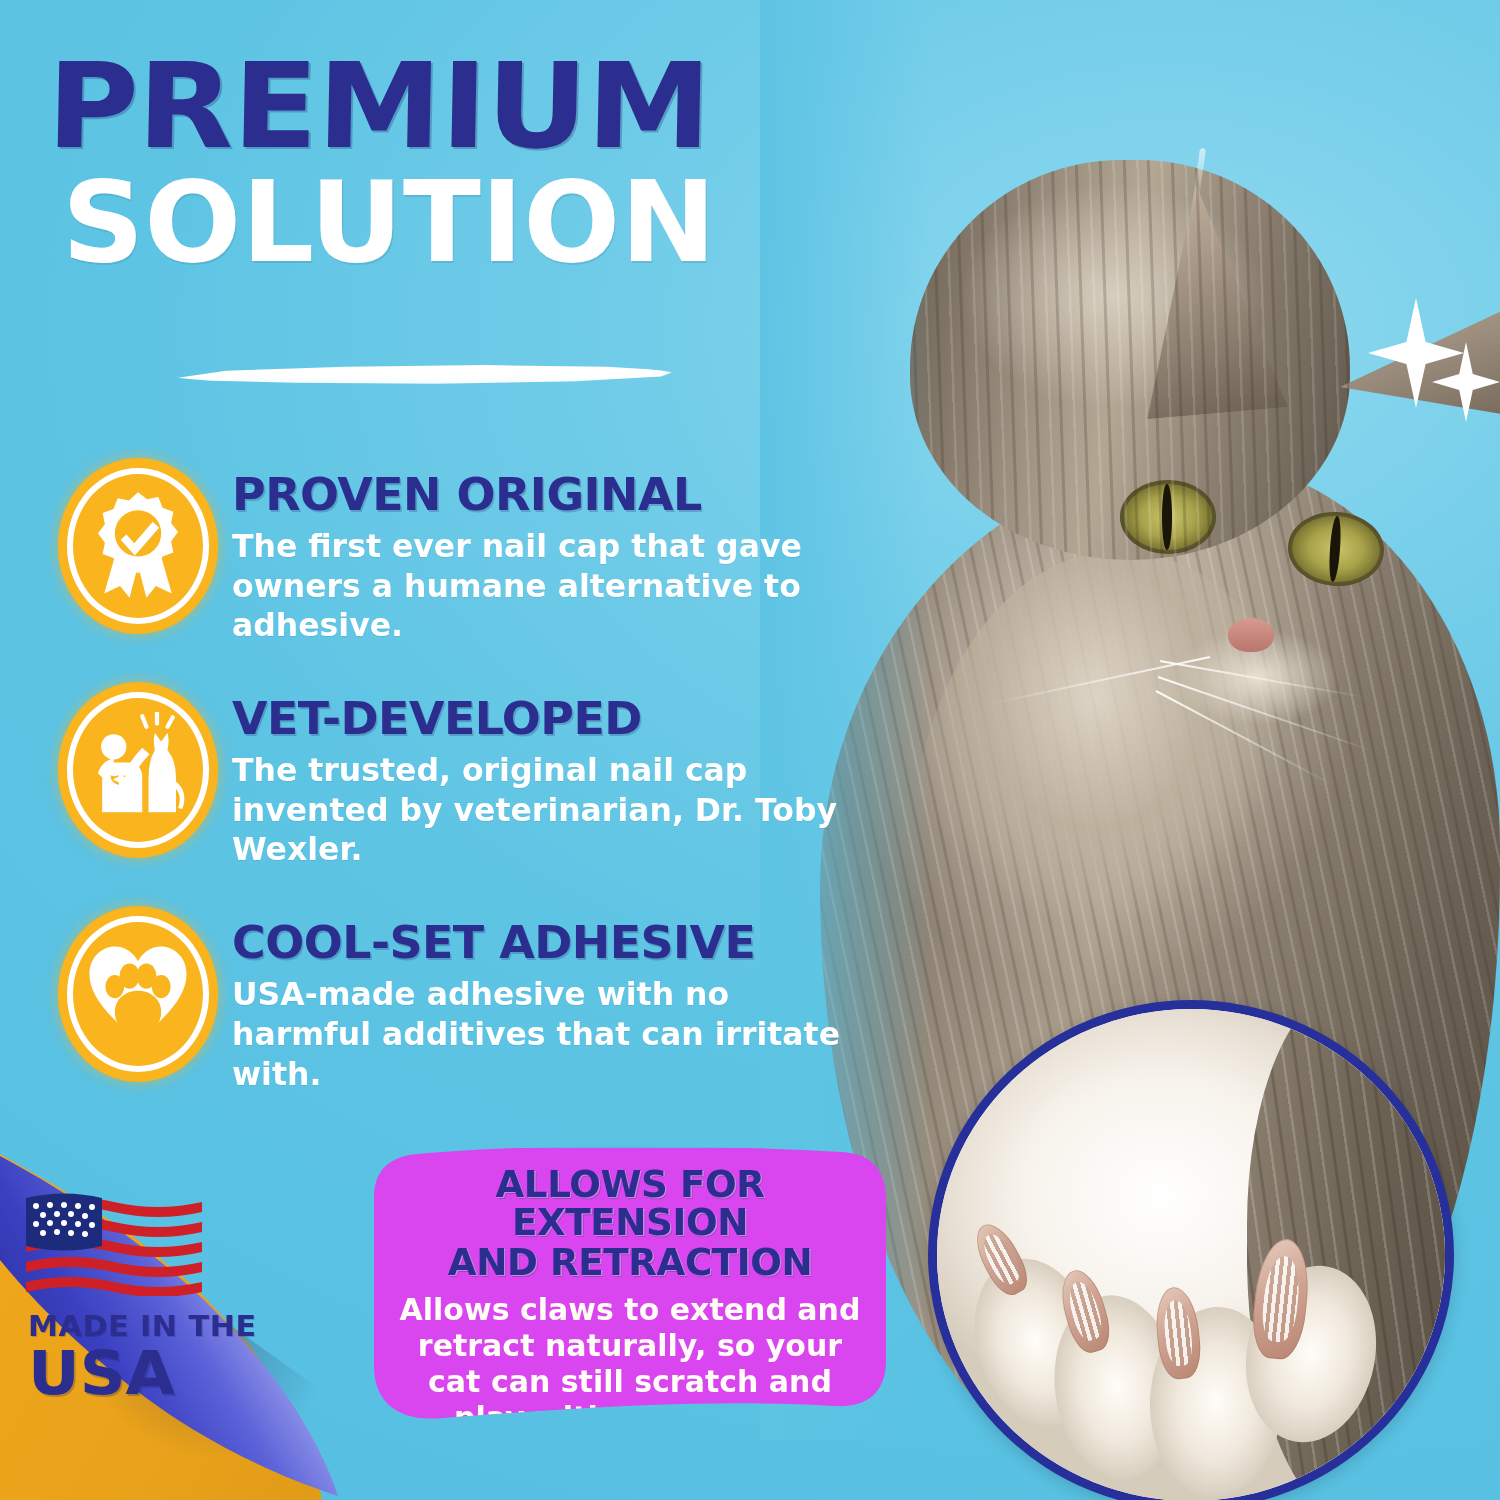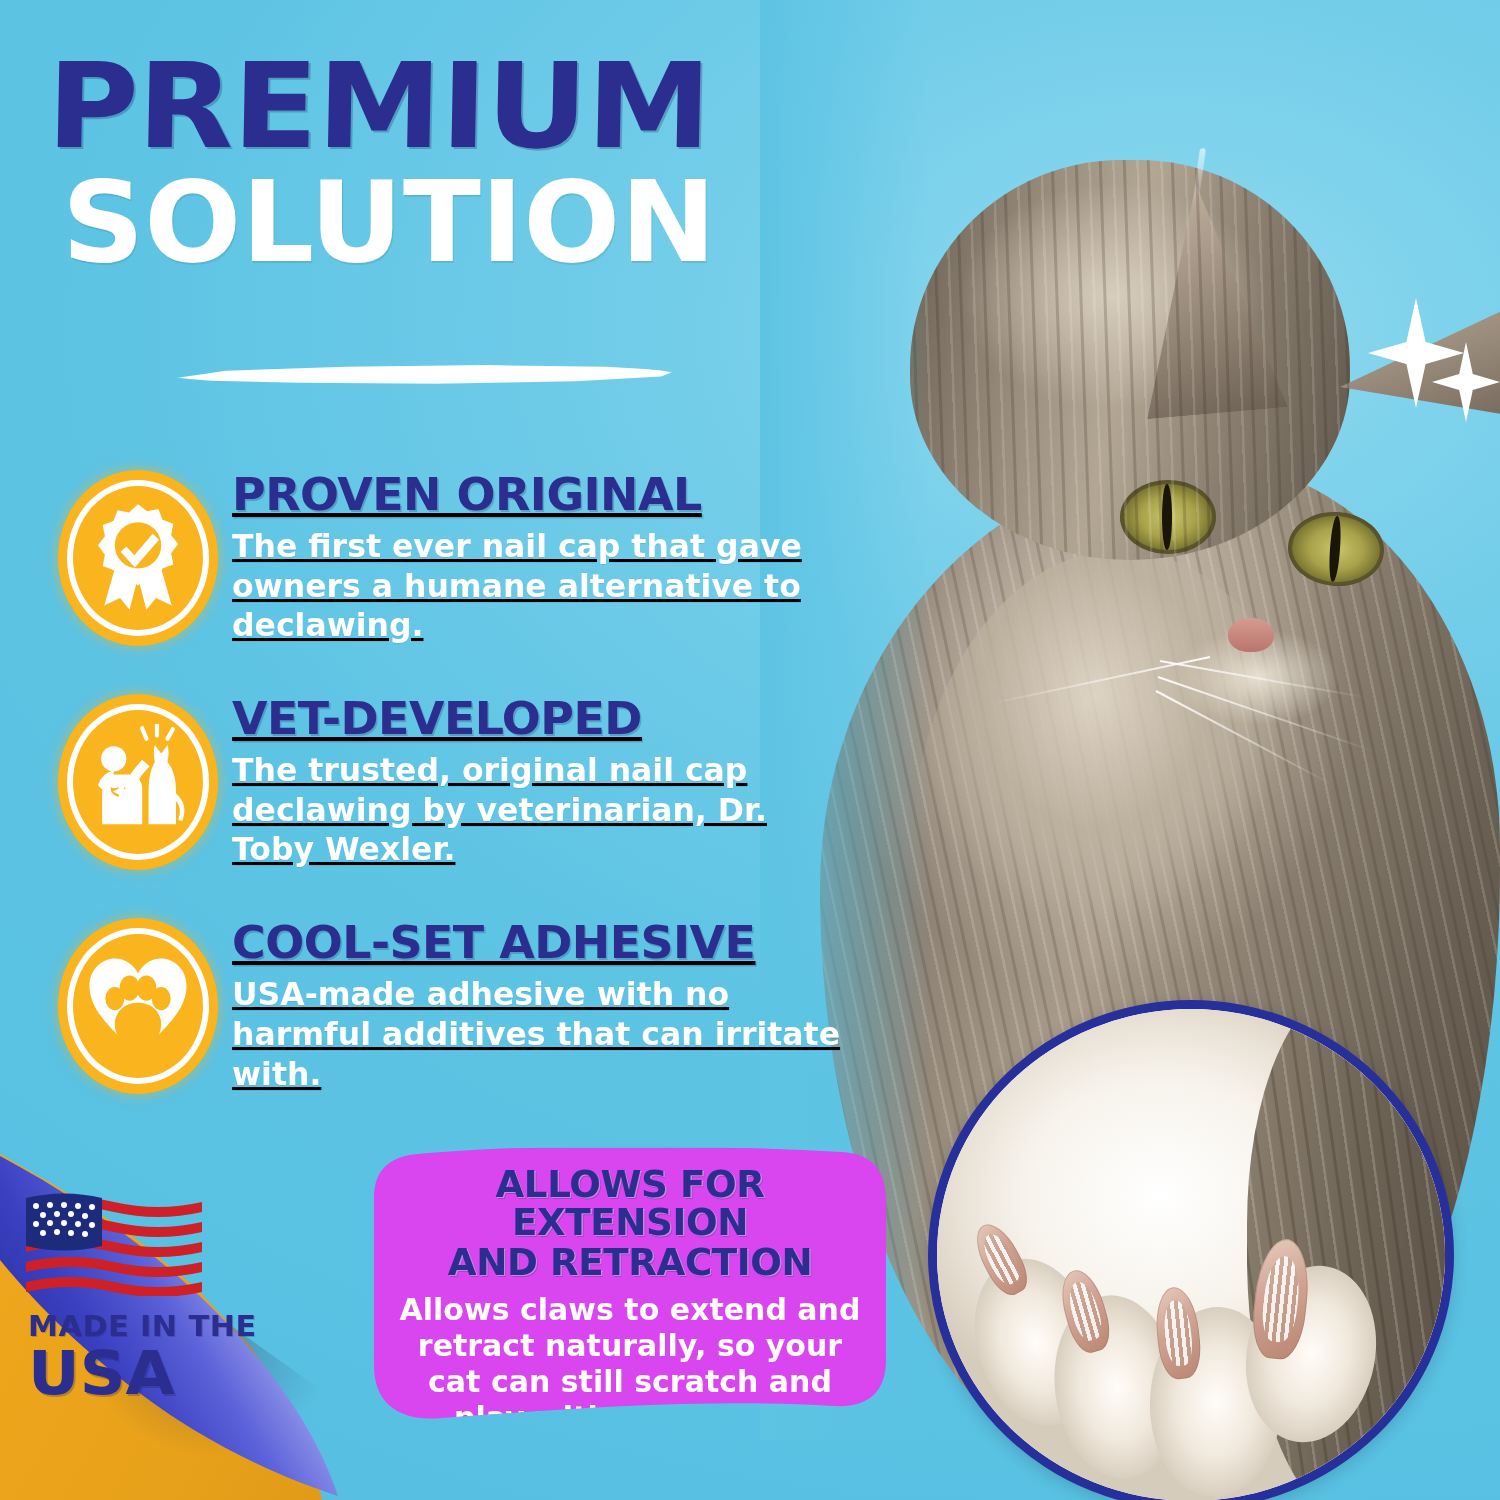--- a/index.html
+++ b/index.html
@@ -169,21 +169,21 @@
     position:absolute;left:176px;top:362px;width:500px;height:26px;
     background:linear-gradient(180deg,#ffffff 0%,#ffffff 55%,#eef9fd 100%);
     border-radius:50%;
     clip-path:polygon(0% 62%, 10% 34%, 34% 18%, 62% 12%, 86% 18%, 100% 34%,
                       97% 56%, 80% 74%, 52% 84%, 24% 80%, 7% 72%);
     filter:drop-shadow(0 1px 0 rgba(255,255,255,.6));
   }
 
   
   .features{position:absolute;left:58px;top:458px;width:820px;}
-  .feature{position:relative;display:flex;align-items:flex-end;margin-bottom:36px;text-decoration:underline;}
+  .feature{position:relative;display:flex;align-items:flex-start;margin-bottom:36px;}
   .f-icon{
     position:relative;flex:0 0 auto;width:160px;height:176px;margin-right:14px;
   }
   .f-icon .disc{
     position:absolute;inset:0;border-radius:50%;
     background:#f9b41e;
     box-shadow:0 0 14px rgba(249,180,30,.55);
   }
   .f-icon .ring{
     position:absolute;left:9px;top:10px;right:9px;bottom:10px;border-radius:50%;
@@ -348,21 +348,21 @@
         <svg viewBox="0 0 100 110">
           <path fill="#ffffff" d="M30 58 L18 100 L33 93 L42 104 L52 66 Z"></path>
           <path fill="#ffffff" d="M70 58 L82 100 L67 93 L58 104 L48 66 Z"></path>
           <path fill="#ffffff" d="M50 4 l8.6 6.6 10.7-2 4 10.1 10.2 3.8-2.1 10.7 6.6 8.6-6.6 8.6 2.1 10.7-10.2 3.8-4 10.1-10.7-2L50 81l-8.6-6.6-10.7 2-4-10.1-10.2-3.8 2.1-10.7L12 43l6.6-8.6-2.1-10.7 10.2-3.8 4-10.1 10.7 2z"></path>
           <circle cx="50" cy="43" r="22" fill="#f9b41e"></circle>
           <path fill="#ffffff" d="M39 44 l7.5 8.5 L64 32 l6 5.6 -23 26.5 -13.5-15z"></path>
         </svg>
       </div>
       <div class="f-text">
         <div class="f-title">PROVEN ORIGINAL</div>
-        <div class="f-body">The first ever nail cap that gave owners a humane alternative to declawing.</div>
+        <div class="f-body">The first ever nail cap that gave owners a humane alternative to adhesive.</div>
       </div>
     </div>
 
     <div class="feature">
       <div class="f-icon">
         <div class="disc"></div>
         <div class="ring"></div>
         <svg viewBox="0 0 100 110">
           <circle cx="27" cy="33" r="12" fill="#ffffff"></circle>
           <path fill="#ffffff" d="M12 58 q4-12 15-14 l0 6 q-8 3 -11 12 z"></path>
@@ -374,21 +374,21 @@
           <path fill="#ffffff" d="M86 66 q12 10 6 26 l-4-1 q5-13 -5-21z"></path>
           <g stroke="#ffffff" stroke-width="4" stroke-linecap="round">
             <line x1="58" y1="14" x2="54" y2="4"></line>
             <line x1="68" y1="11" x2="68" y2="1"></line>
             <line x1="78" y1="14" x2="83" y2="5"></line>
           </g>
         </svg>
       </div>
       <div class="f-text">
         <div class="f-title">VET-DEVELOPED</div>
-        <div class="f-body">The trusted, original nail cap declawing by veterinarian, Dr. Toby Wexler.</div>
+        <div class="f-body">The trusted, original nail cap invented by veterinarian, Dr. Toby Wexler.</div>
       </div>
     </div>
 
     <div class="feature">
       <div class="f-icon">
         <div class="disc"></div>
         <div class="ring"></div>
         <svg viewBox="0 0 100 110">
           <path fill="#ffffff" d="M50 100 C 20 74, 4 56, 4 36 C 4 20, 16 10, 28 10 C 38 10, 46 16, 50 24 C 54 16, 62 10, 72 10 C 84 10, 96 20, 96 36 C 96 56, 80 74, 50 100 Z"></path>
           <ellipse cx="28" cy="48" rx="9" ry="11" fill="#f9b41e"></ellipse>

